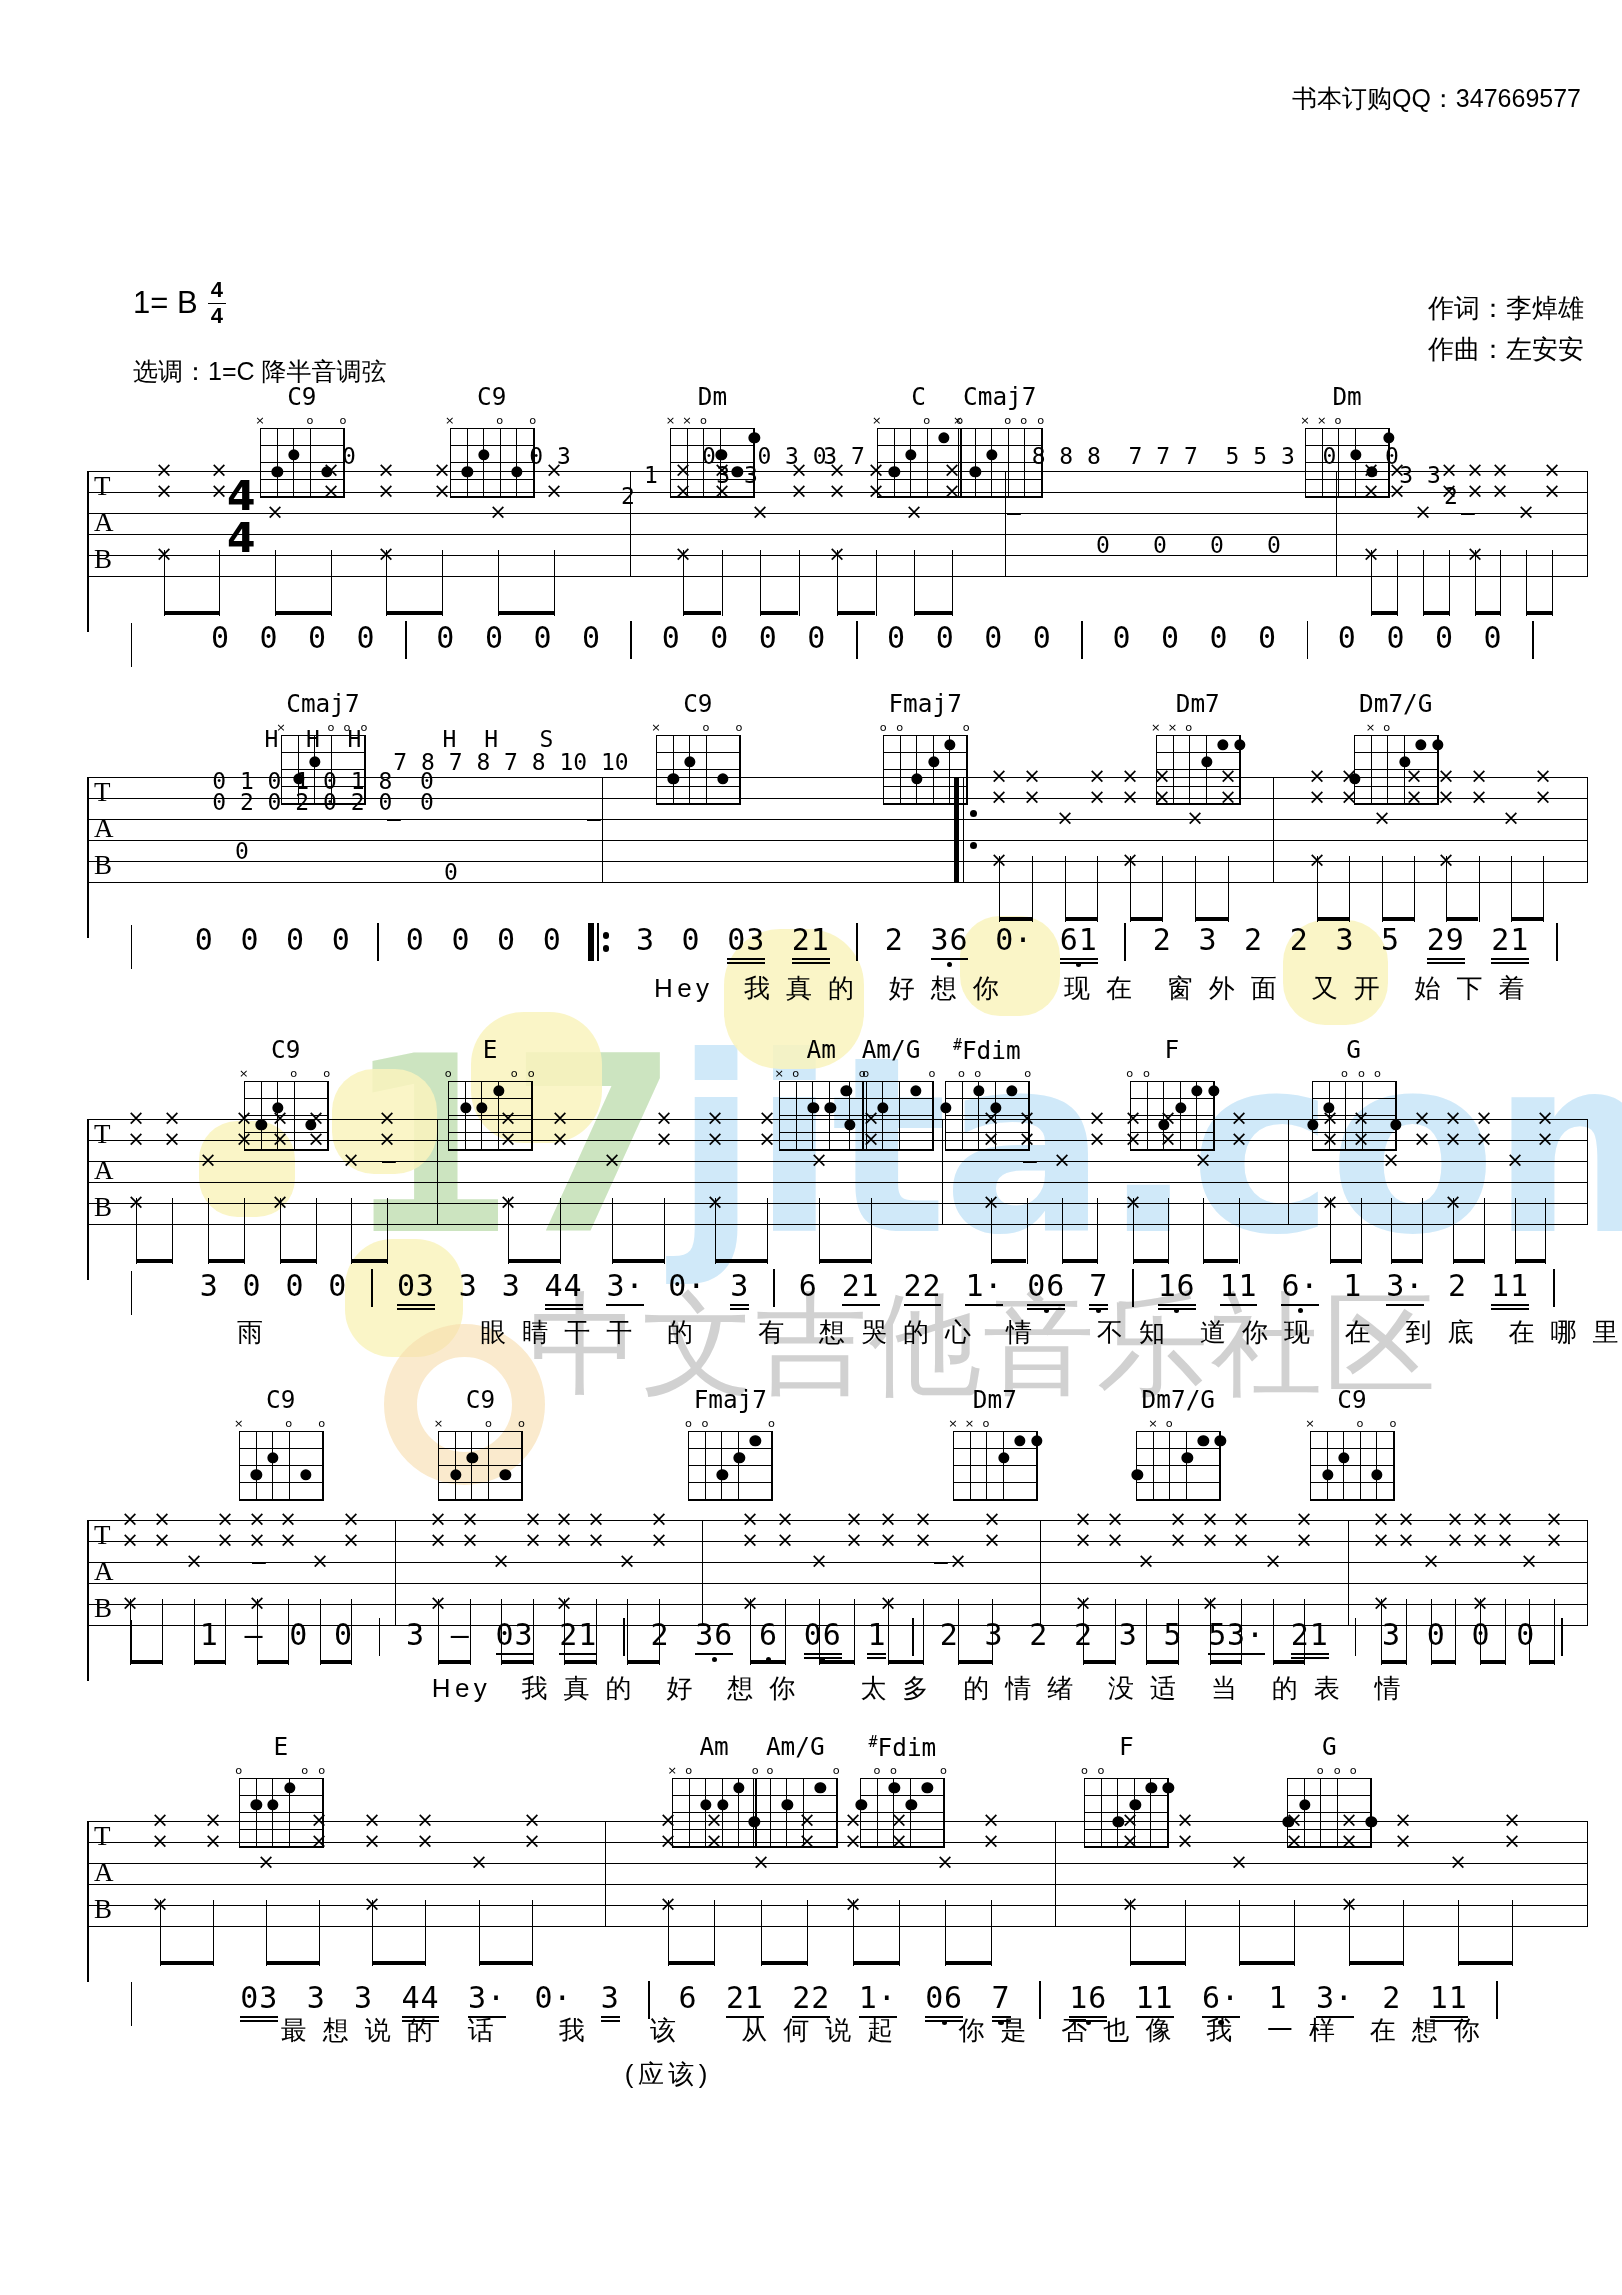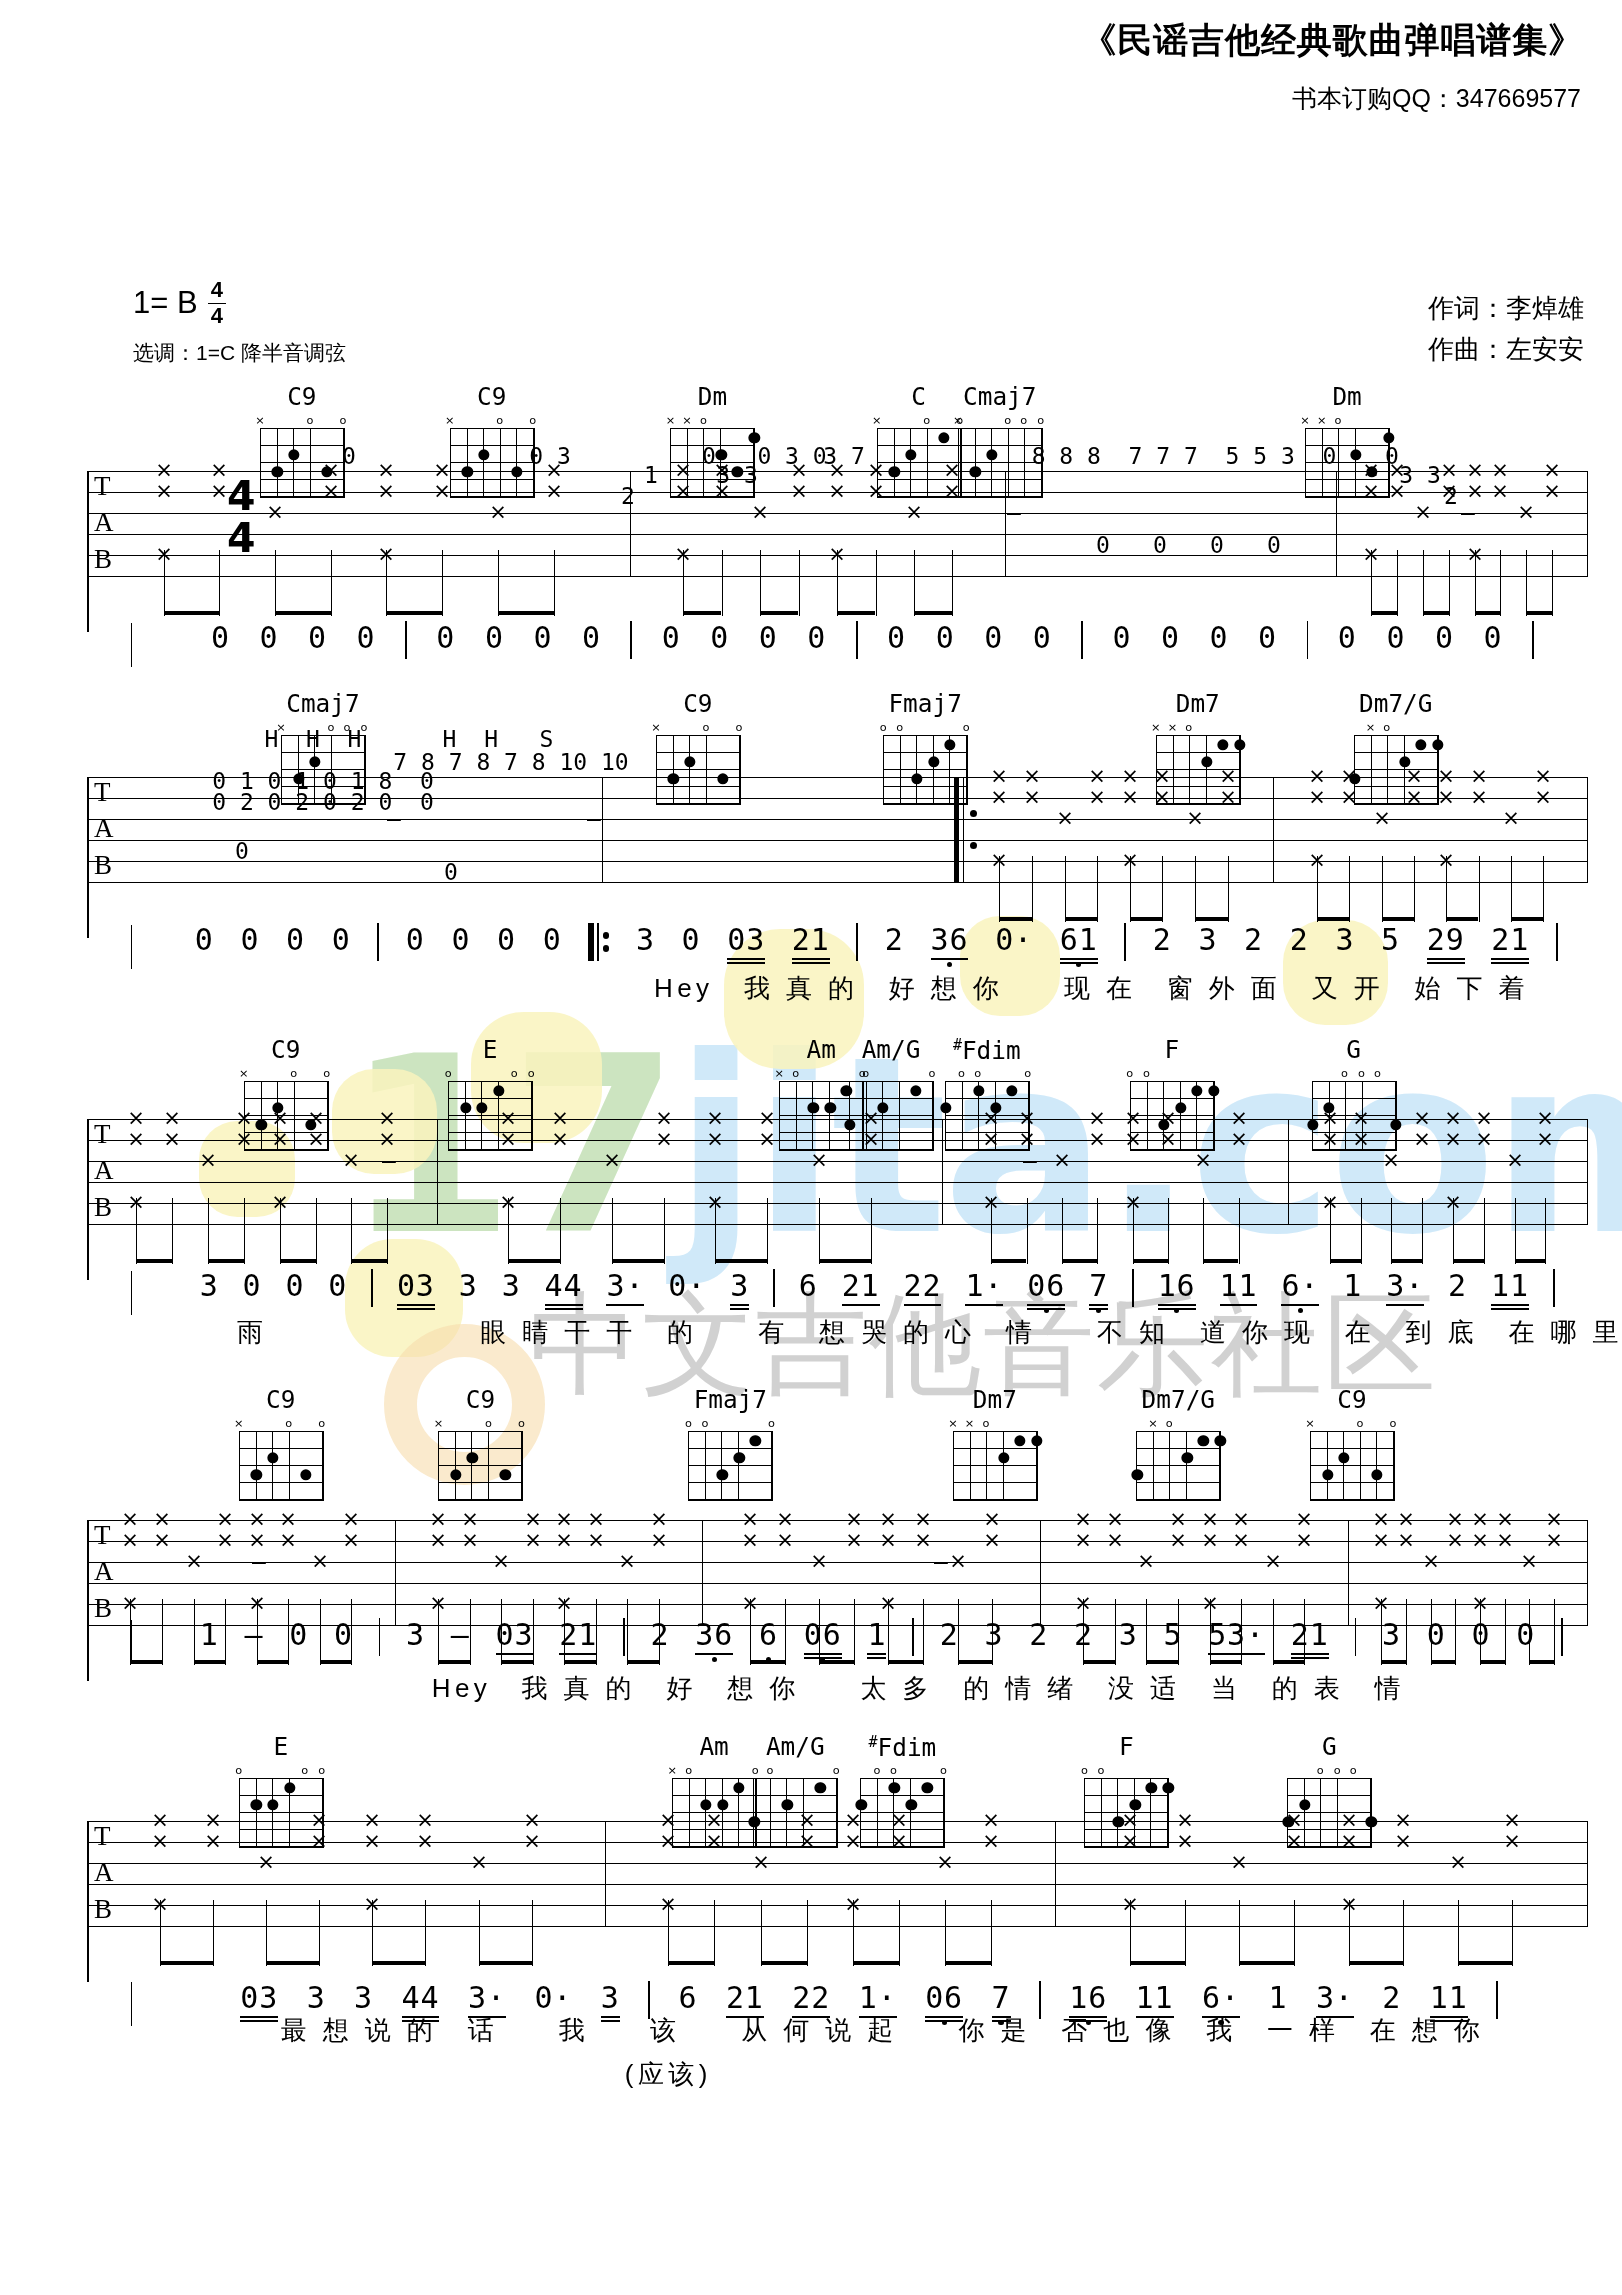--- a/index.html
+++ b/index.html
@@ -14,21 +14,21 @@
            white-space:nowrap;opacity:.8;line-height:1.15}
   
   .hdr-series{position:absolute;right:39px;top:17.4px;font-size:35px;font-weight:bold;letter-spacing:0.9px}
   .hdr-qq{position:absolute;right:42px;top:82px;font-size:25px}
   .title{position:absolute;left:0;right:0;top:138px;text-align:center;font-size:58px;font-weight:bold;letter-spacing:5.2px}
   .singer{position:absolute;left:0;right:0;top:255px;text-align:center;font-size:25px}
   .keyrow{position:absolute;left:133px;top:279px;font-size:31px;display:flex;align-items:center;gap:10.5px}
   .frac{display:inline-flex;flex-direction:column;font-size:22px;line-height:1;text-align:center;font-weight:bold}
   .frac .tnum{border-bottom:1.7px solid #000;padding:0 2.6px 1.7px}
   .frac .bnum{padding:1.7px 2.6px 0}
-  .tuning{position:absolute;left:133px;top:339px;font-size:21px}
+  .tuning{position:absolute;left:133px;top:355px;font-size:25px}
   .credit-lyr{position:absolute;right:39px;top:291px;font-size:26px}
   .credit-cmp{position:absolute;right:39px;top:332px;font-size:26px}
   
   .chord{position:absolute;width:84px;transform:translateX(-50%);text-align:center}
   .chord-name{font-family:"DejaVu Sans Mono",monospace;font-size:24.4px;height:31px;white-space:nowrap;line-height:1.1}
   .chord-name sup{font-size:15px}
   .chord-marks{position:relative;height:13px;font-size:11.3px;font-family:"DejaVu Sans",sans-serif}
   .chord-marks span{position:absolute;top:0;transform:translateX(-50%);line-height:1}
   .chord-grid{position:relative;width:83px;height:68px;margin:0 auto;border:0.9px solid #000;
     background:
@@ -81,21 +81,20 @@
   <div class="wm-blob" style="left: 471px; top: 1012px; width: 131px; height: 131px; background: rgb(249, 243, 189); opacity: 0.85;"></div>
       <div class="wm-blob" style="left: 724px; top: 929px; width: 140px; height: 140px; background: rgb(249, 243, 189); opacity: 0.85;"></div>
       <div class="wm-blob" style="left: 960px; top: 916px; width: 100px; height: 100px; background: rgb(249, 243, 189); opacity: 0.85;"></div>
       <div class="wm-blob" style="left: 1283px; top: 920px; width: 105px; height: 105px; background: rgb(249, 243, 189); opacity: 0.85;"></div>
       <div class="wm-blob" style="left: 332px; top: 1069px; width: 105px; height: 105px; background: rgb(249, 243, 189); opacity: 0.85;"></div>
       <div class="wm-blob" style="left: 345px; top: 1239px; width: 118px; height: 118px; background: rgb(249, 243, 189); opacity: 0.85;"></div>
       <div class="wm-blob" style="left: 199px; top: 1121px; width: 96px; height: 96px; background: rgb(249, 243, 189); opacity: 0.85;"></div>
       <div class="wm-ring" style="left: 384px; top: 1324px; width: 161px; height: 161px; border: 33px solid rgb(246, 220, 171); opacity: 0.6; box-sizing: border-box;"></div>
     </div>
 
-  <div class="hdr-series">《民谣吉他经典歌曲弹唱谱集》</div>
   <div class="hdr-qq">书本订购QQ：347669577</div>
   <div class="keyrow">
     <span>1= B</span>
     <span class="frac">
       <span class="tnum">4</span>
       <span class="bnum">4</span>
     </span>
   </div>
   <div class="tuning">选调：1=C 降半音调弦</div>
   <div class="credit-lyr">作词：李焯雄</div>

